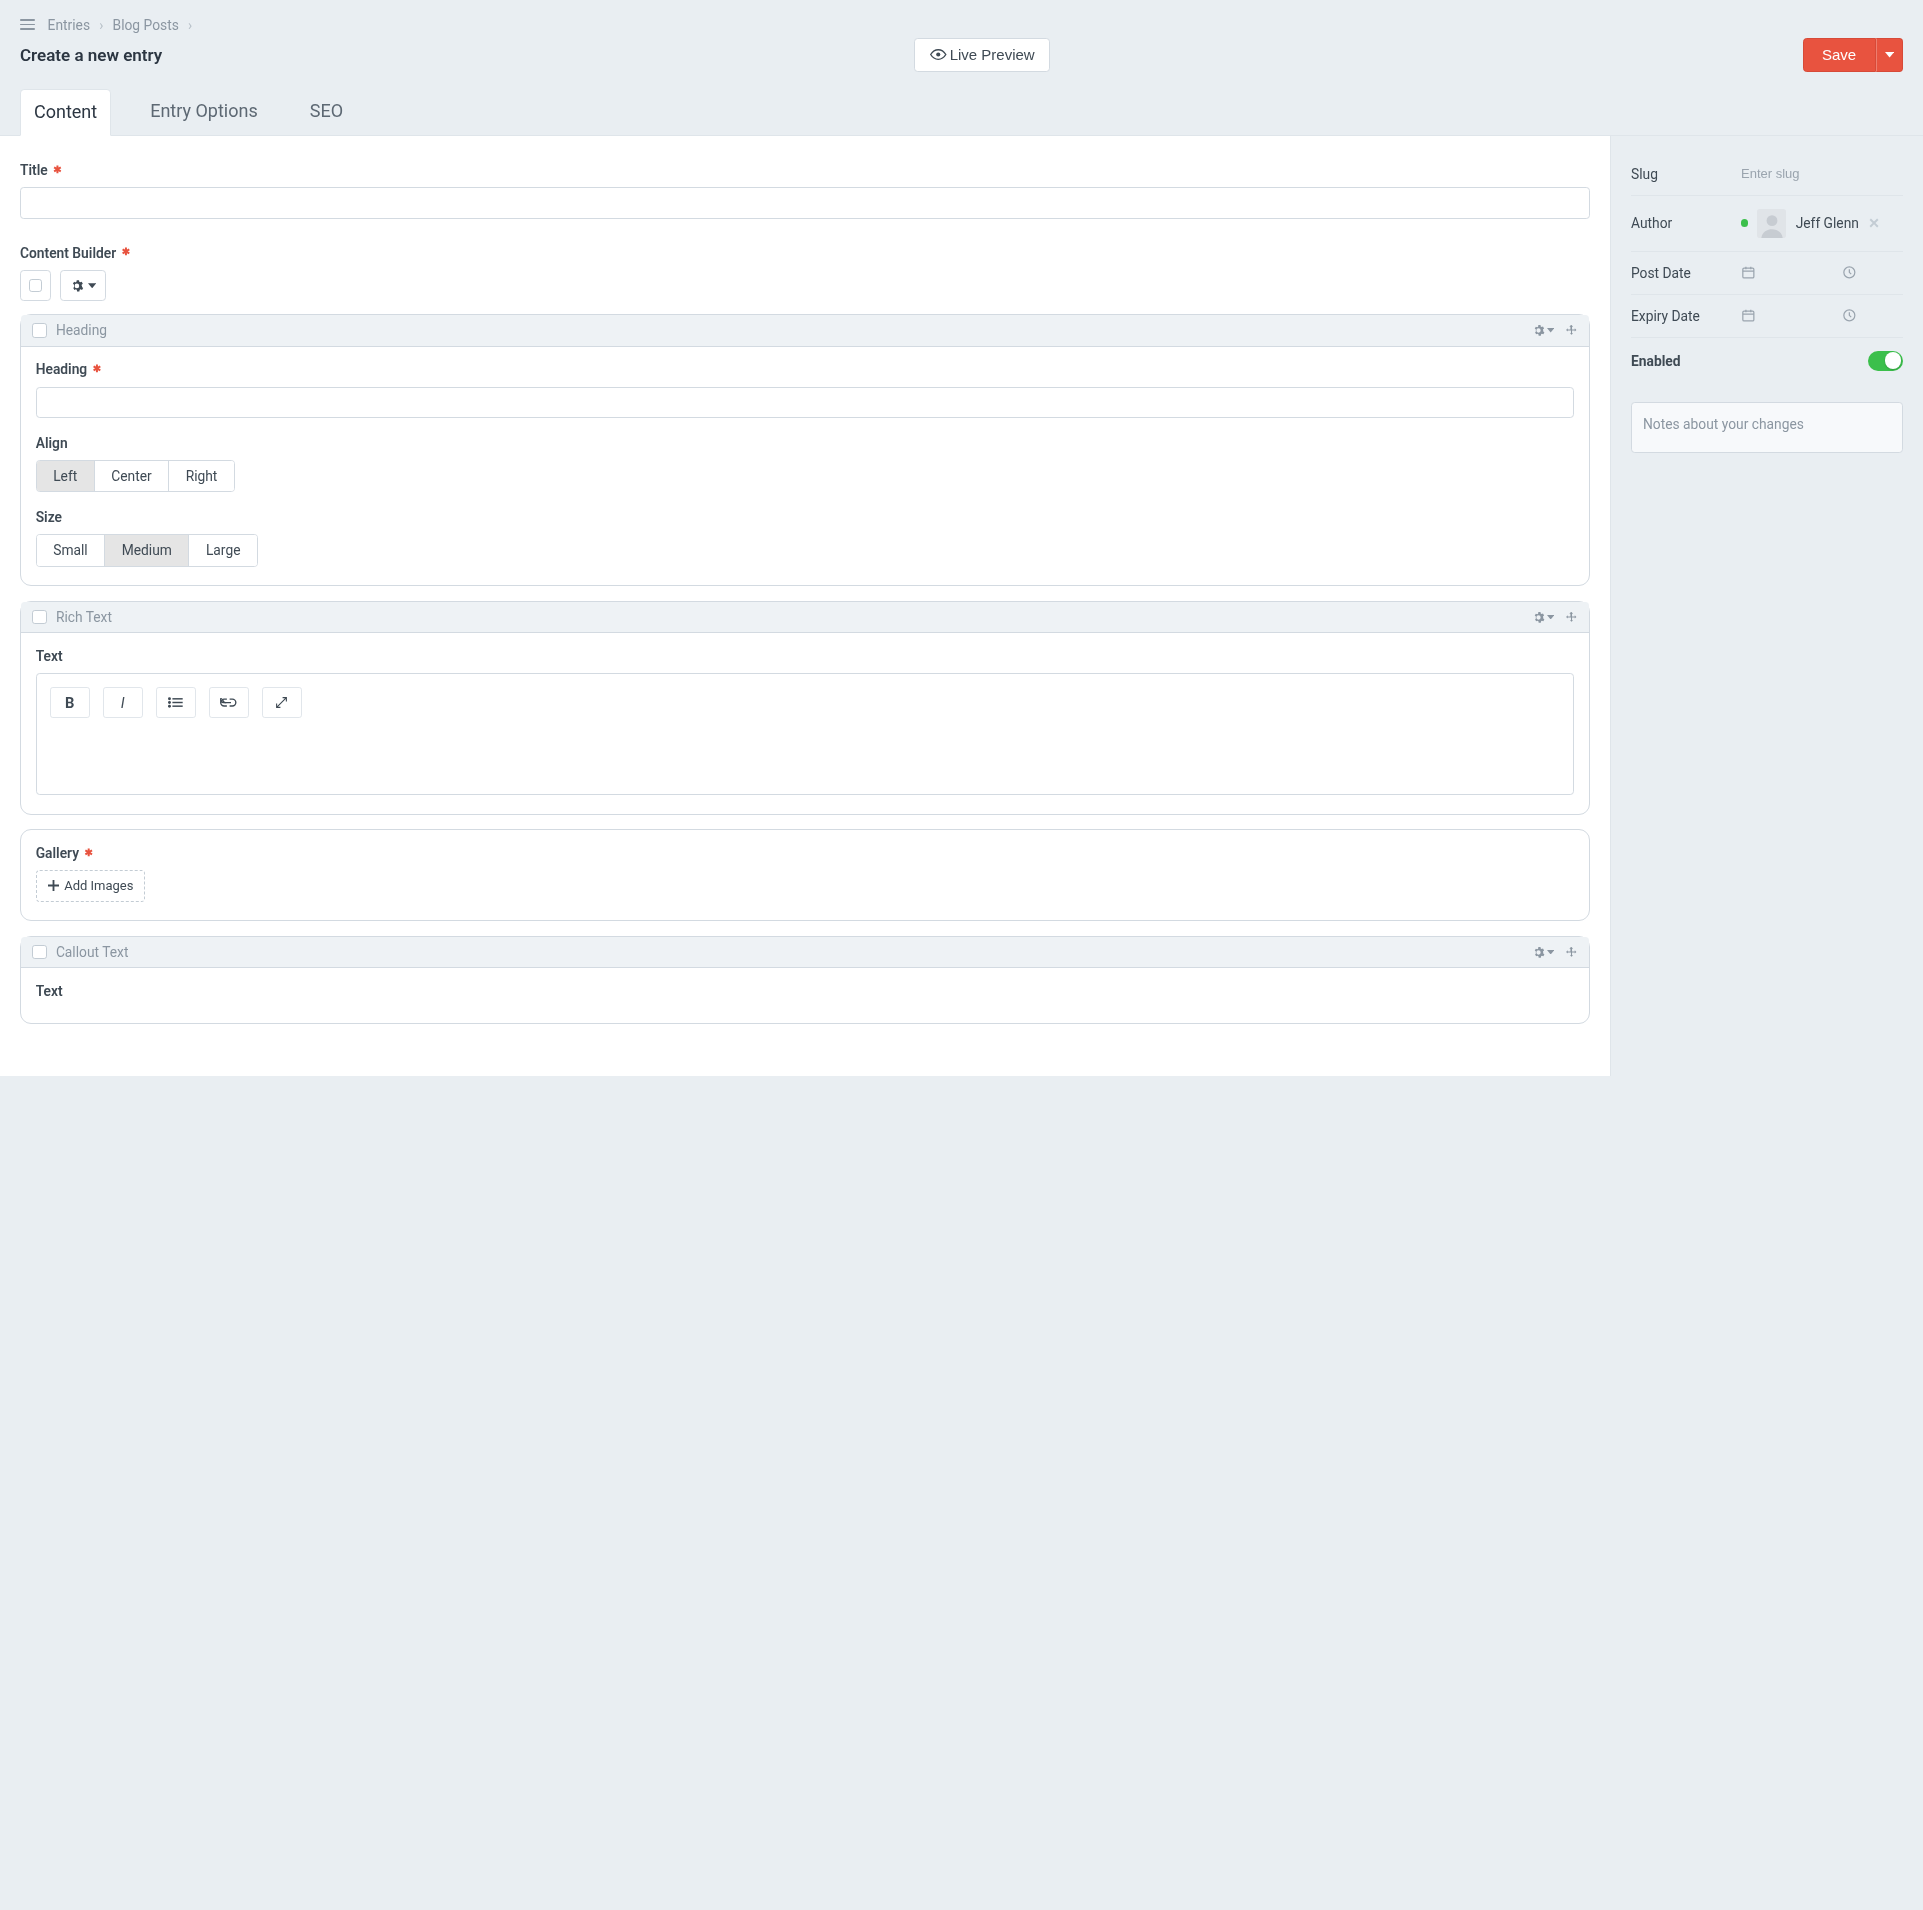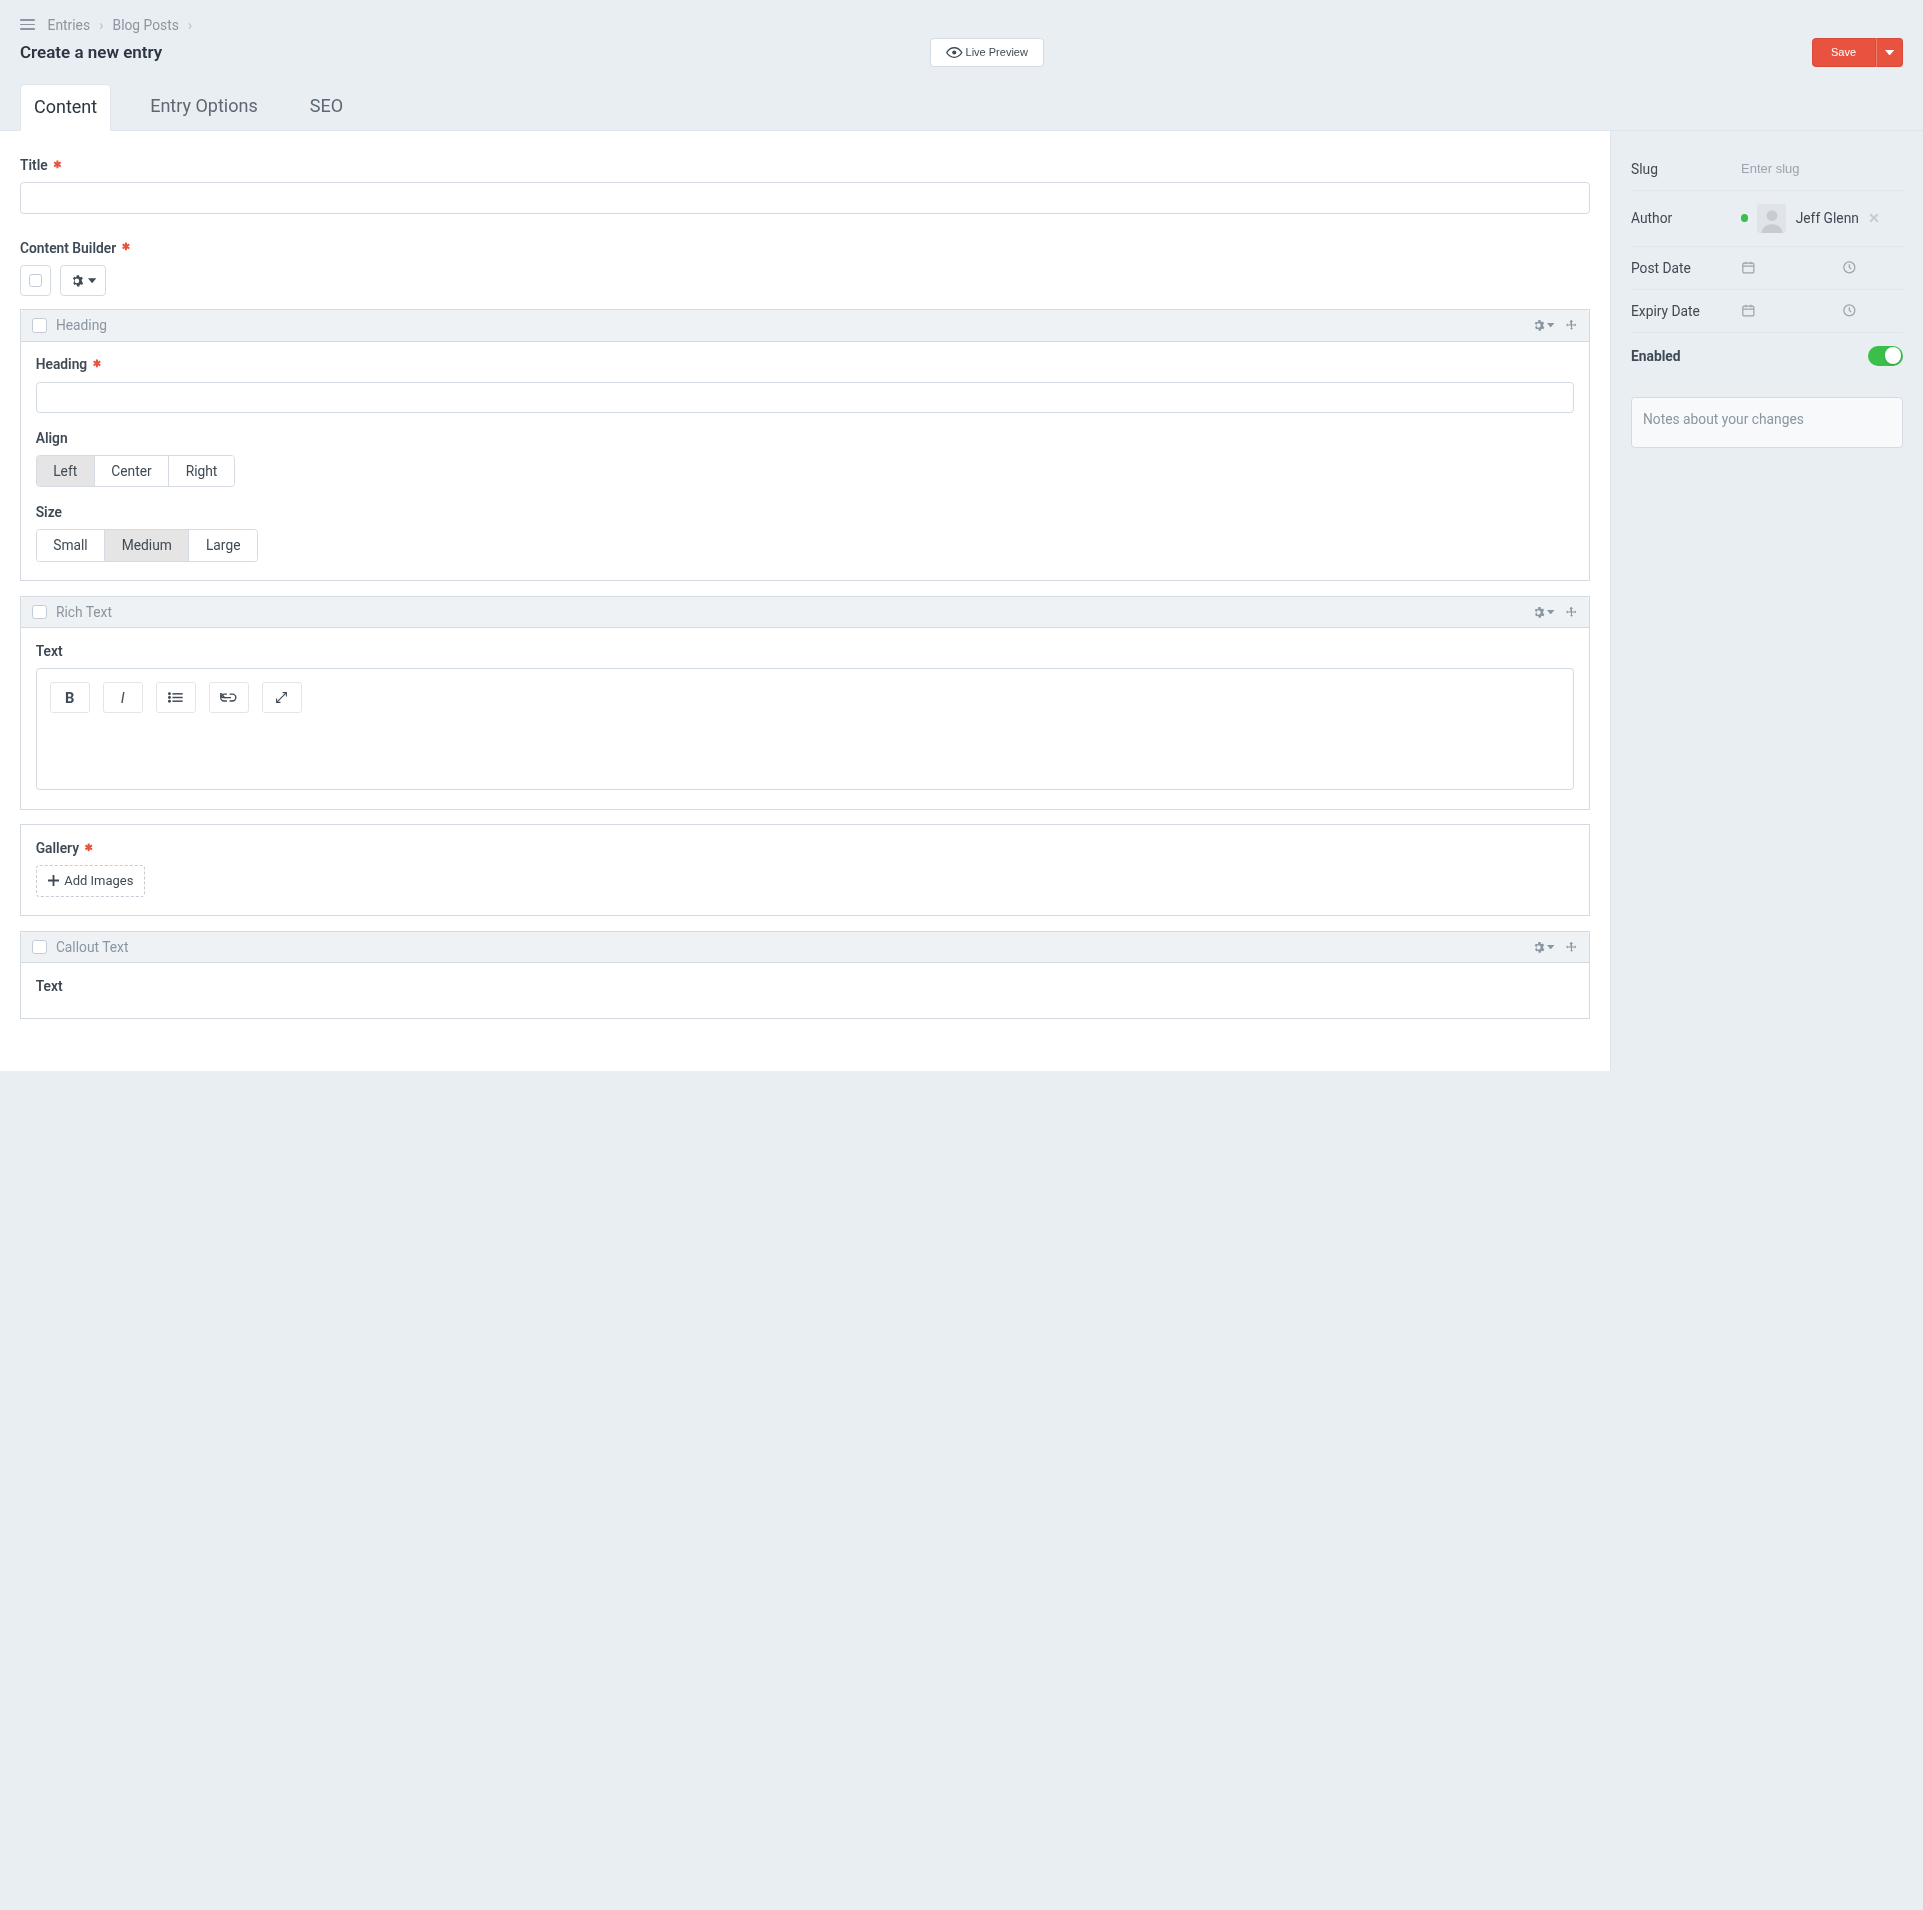--- a/index.html
+++ b/index.html
@@ -50,21 +50,21 @@
   }
   .titlerow .center { flex: 1; display: flex; justify-content: center; }
   .btn {
     display: inline-flex;
     align-items: center;
     gap: 3px;
     background: #fff;
     border: 0.9px solid #d3dae1;
     border-radius: 3.7px;
     padding: 7.3px 14.7px;
-    font-size: 11px;
+    font-size: 15px;
     color: #3f4a54;
     cursor: pointer;
   }
   .savegrp { display: inline-flex; }
   .btn-primary {
     background: #e8533f;
     border-color: #d74a38;
     color: #fff;
     border-radius: 3.7px 0 0 3.7px;
     padding: 7.3px 18.4px;
@@ -151,21 +151,21 @@
   }
   .gearbtn {
     display: inline-flex; align-items: center; gap: 3.7px;
     border: 0.9px solid #d3dae1; border-radius: 3.7px; background: #fff;
     padding: 5.5px 9.2px; cursor: pointer;
   }
 
   
   .block {
     border: 0.9px solid #d3dae1;
-    border-radius: 0;
+    border-radius: 11px;
     margin-bottom: 14.7px;
     background: #fff;
   }
   .block-head {
     display: flex;
     align-items: center;
     background: #eef2f5;
     border-bottom: 0.9px solid #d3dae1;
     padding: 7.3px 11px;
     color: #8b96a1;

